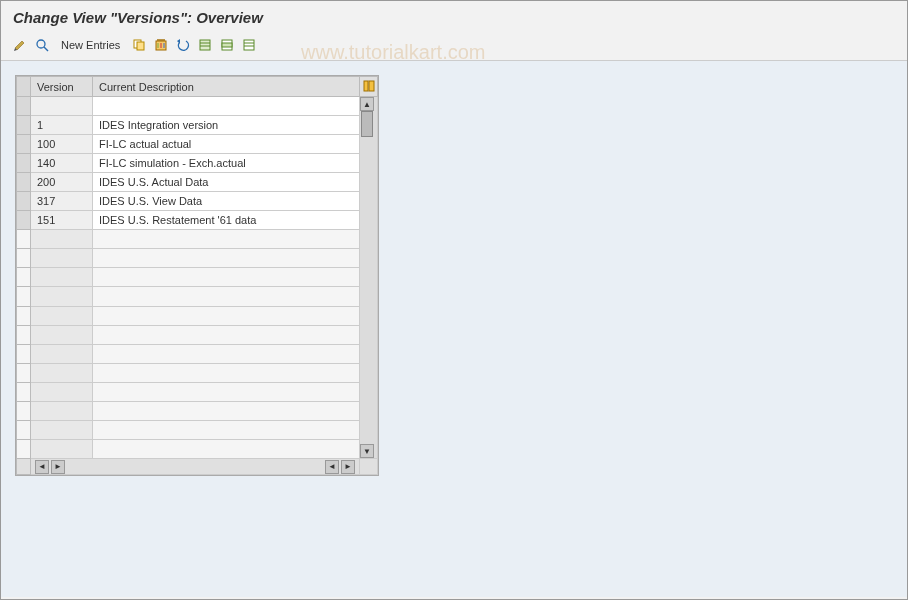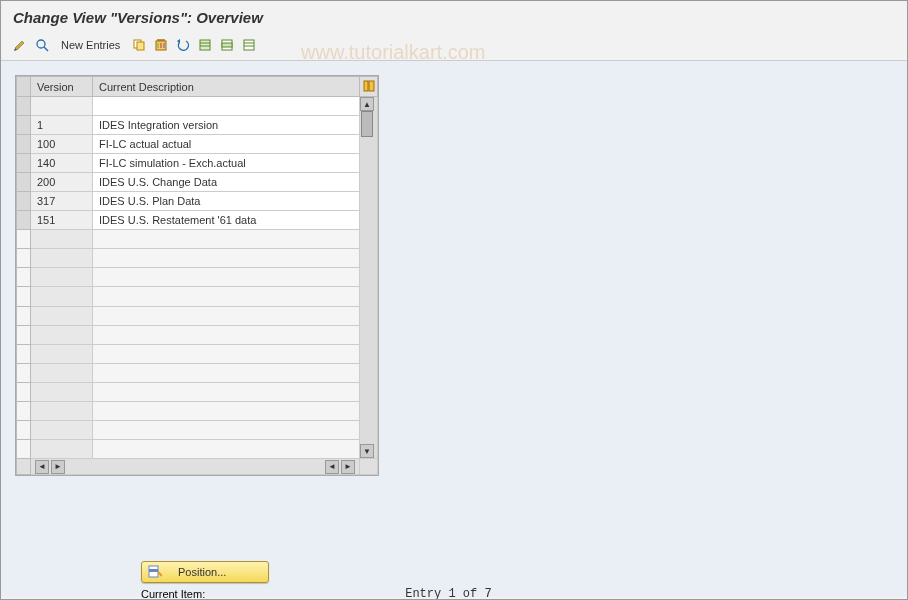--- a/index.html
+++ b/index.html
@@ -293,26 +293,26 @@
             <td class="desc-col">FI-LC actual actual</td>
           </tr>
           <tr>
             <td class="row-select"></td>
             <td class="version-col">140</td>
             <td class="desc-col">FI-LC simulation - Exch.actual</td>
           </tr>
           <tr>
             <td class="row-select"></td>
             <td class="version-col">200</td>
-            <td class="desc-col">IDES U.S. Change Data</td>
+            <td class="desc-col">IDES U.S. Actual Data</td>
           </tr>
           <tr>
             <td class="row-select"></td>
             <td class="version-col">317</td>
-            <td class="desc-col">IDES U.S. Plan Data</td>
+            <td class="desc-col">IDES U.S. View Data</td>
           </tr>
           <tr>
             <td class="row-select"></td>
             <td class="version-col">151</td>
             <td class="desc-col">IDES U.S. Restatement '61 data</td>
           </tr>
           <tr class="empty">
             <td class="row-select"></td>
             <td class="version-col"></td>
             <td class="desc-col"></td>
@@ -384,30 +384,13 @@
             <span class="scroll-btn">◄</span>
             <span class="scroll-btn" style="margin-left:2px">►</span>
           </div>
         </td>
         <td class="vscroll-cell"></td>
       </tr>
     </tbody>
       </table>
   </div>
 
-  <div class="footer-block">
-    <div class="position-btn">
-      <span class="picon">
-        <svg width="14" height="14">
-            <rect x="1" y="1" width="9" height="11" fill="#fff" stroke="#6a86c4"></rect>
-            <rect x="1" y="4" width="9" height="3" fill="#6a86c4"></rect>
-            <path d="M10 7 L14 11" stroke="#e49a2a" stroke-width="2"></path>
-          </svg>
-      </span>
-      <span>Position...</span>
-    </div>
-    <div class="current-item-row">
-      <span>Current Item:</span>
-      <span class="entry-label">Entry 1 of 7</span>
-    </div>
-    
-  </div>
 </div>
 
 </body></html>

